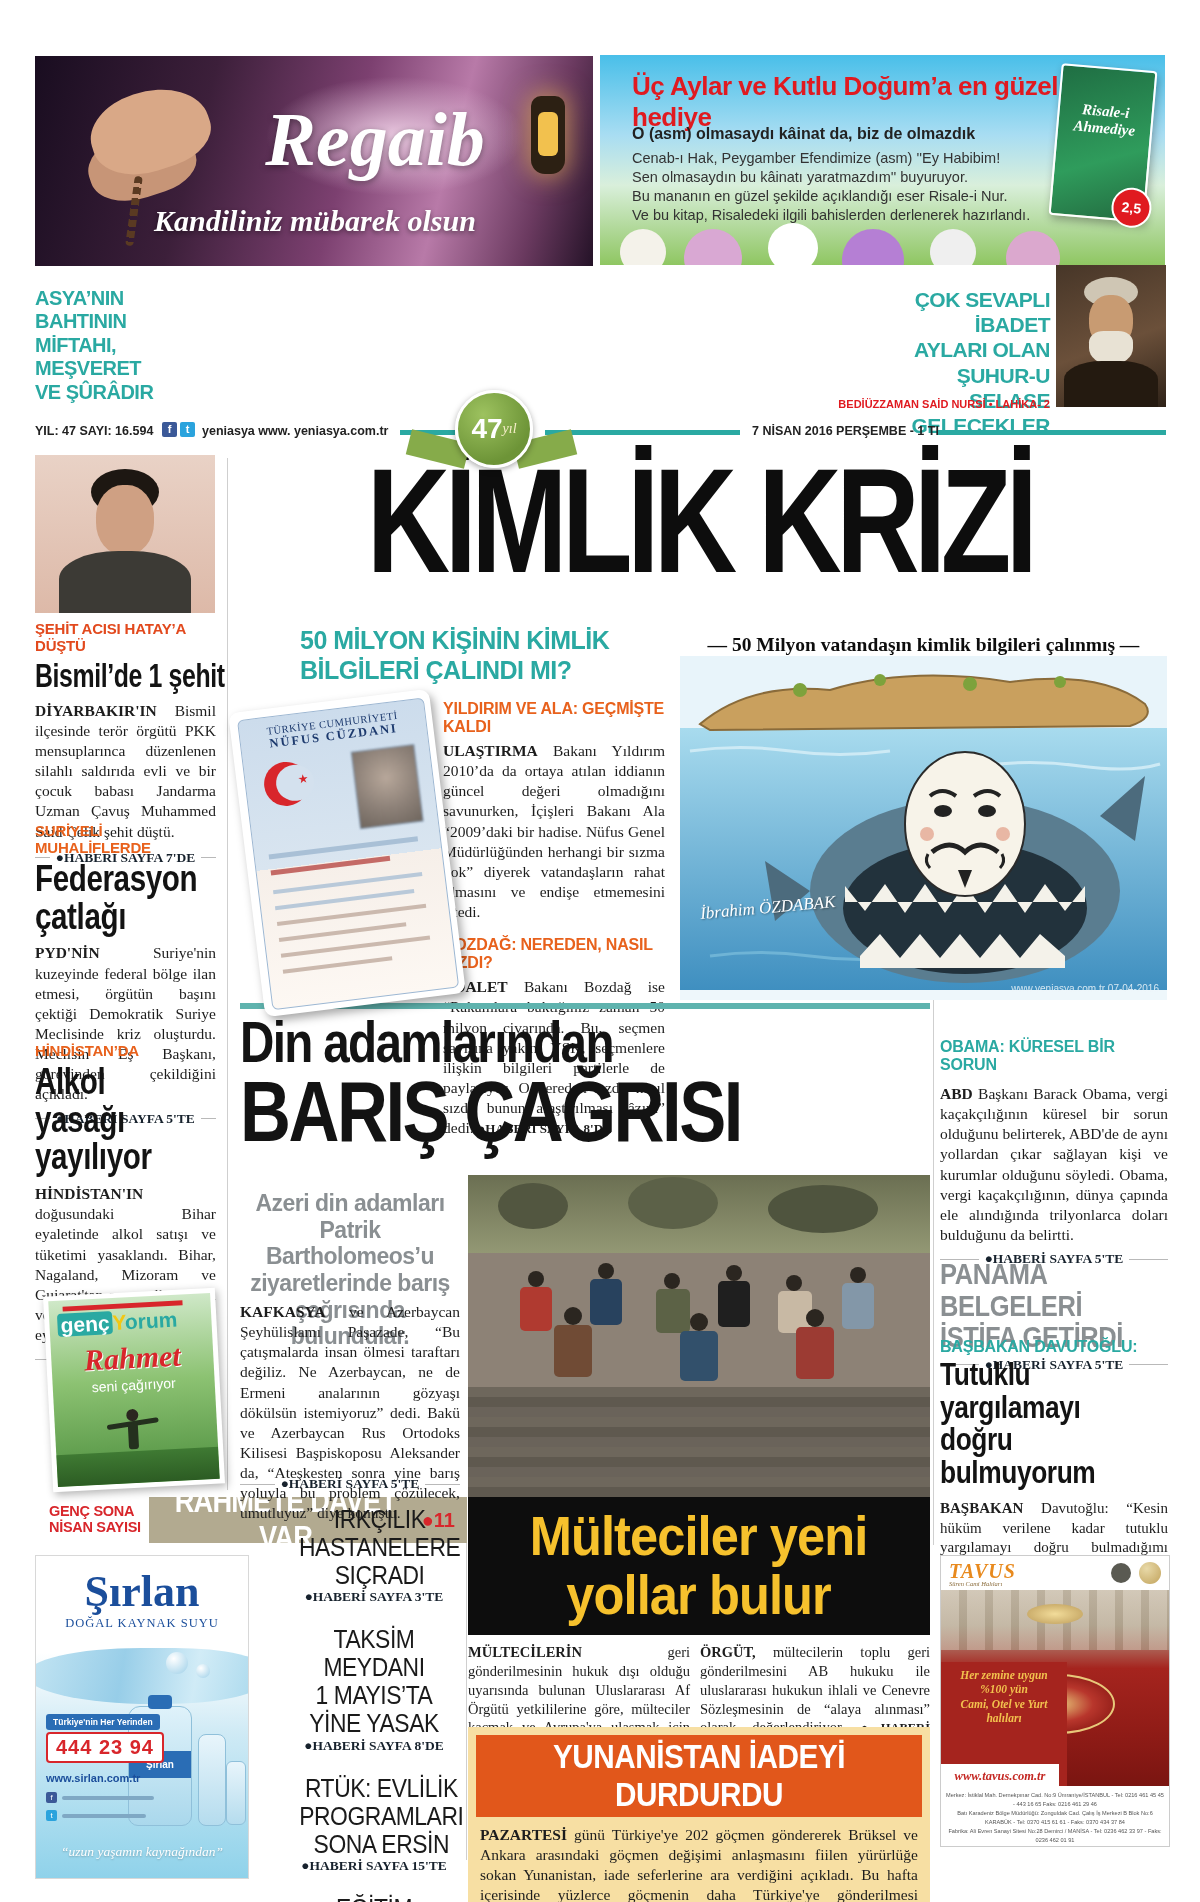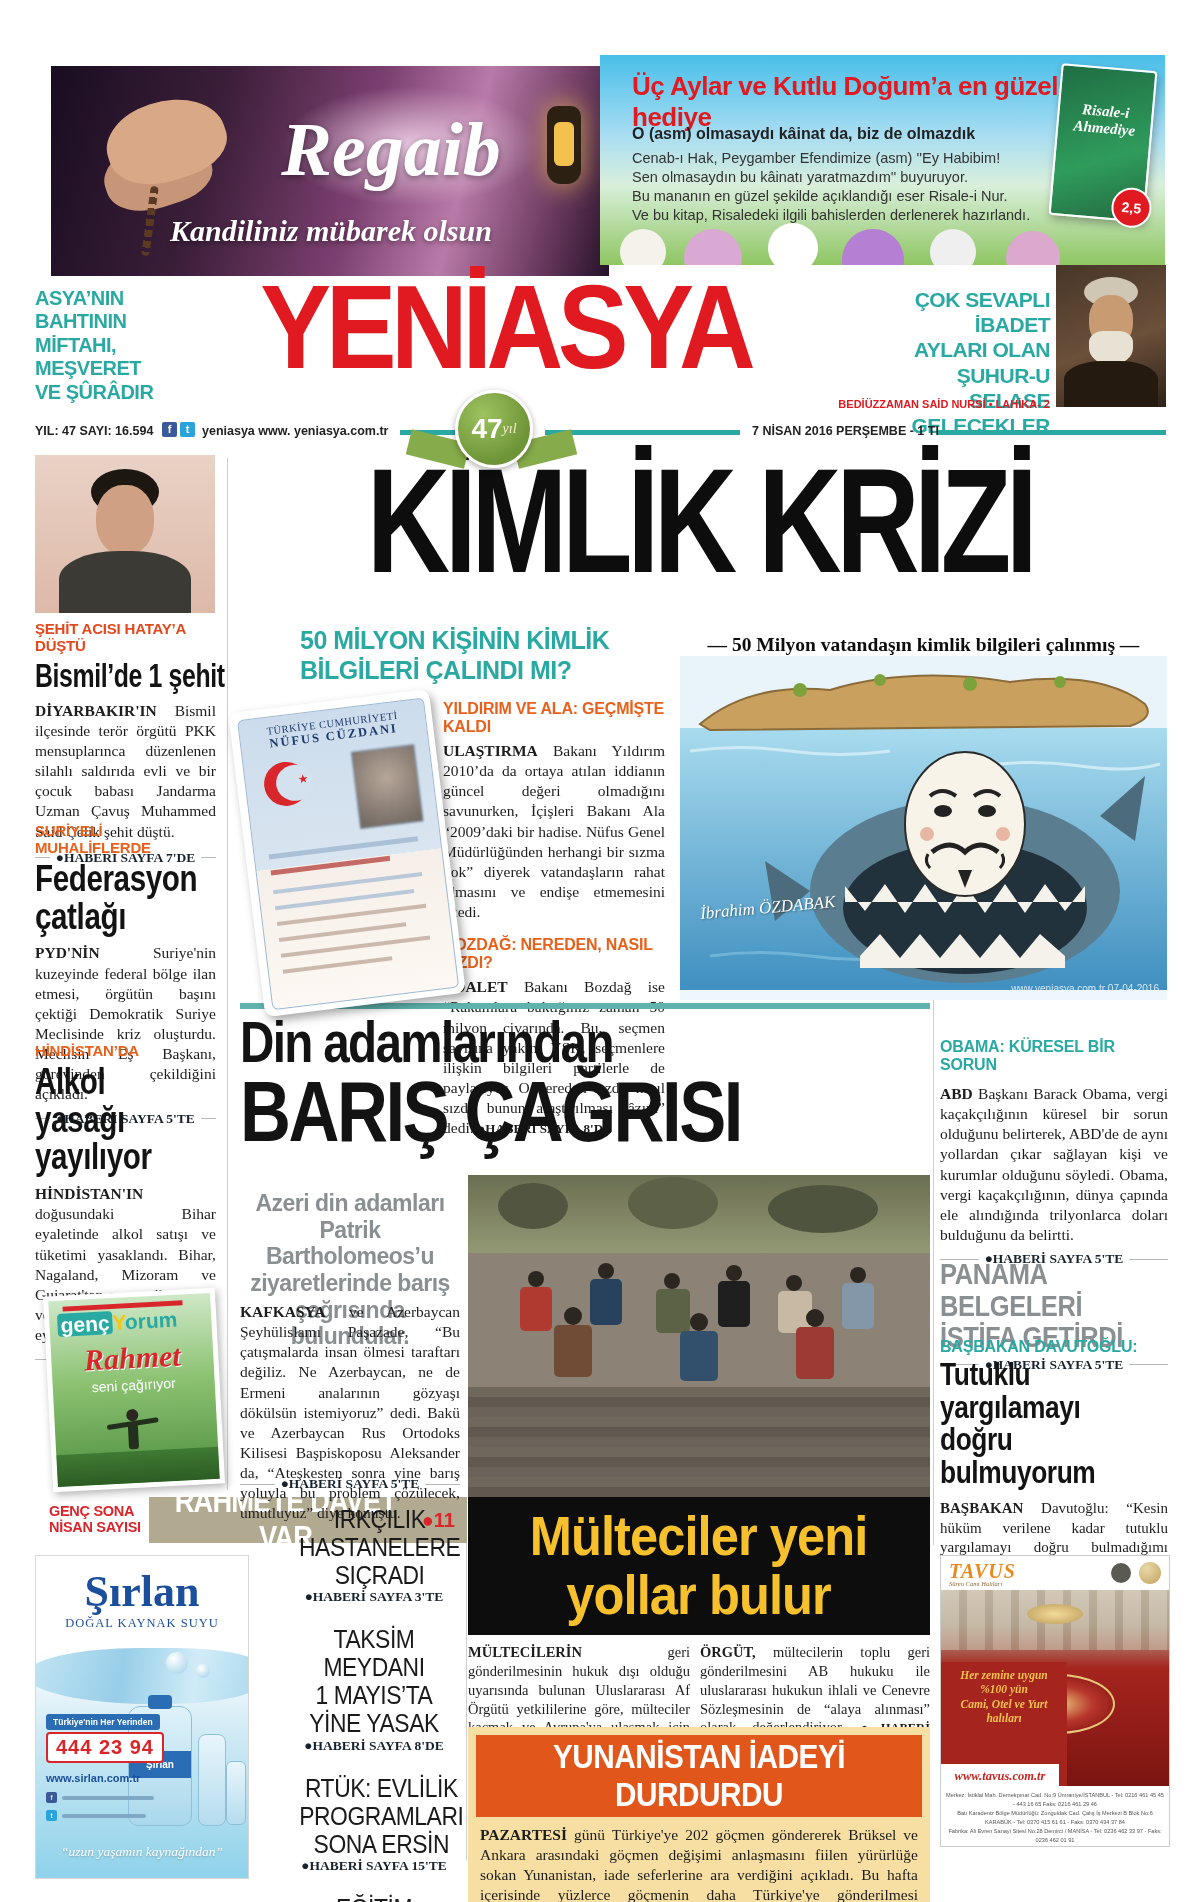--- a/index.html
+++ b/index.html
@@ -24,22 +24,22 @@
   .hl{font-weight:800;color:#131313;letter-spacing:-0.5px;line-height:1.02;}
   .blob{position:absolute;border-radius:50%;}
   .jacket{position:absolute;border-radius:5px;}
   .head{position:absolute;border-radius:50%;background:#2b2620;}
 </style>
 </head>
 <body>
 
 <div class="page">
 
-  <div class="abs" style="left:35px;top:66px;width:558px;height:210px;overflow:hidden;
-              background:linear-gradient(105deg,#190d20 0%,#3c1f3a 30%,#7c4070 55%,#b87aa8 72%,#6b3a60 88%,#241227 100%);margin-left:16px;">
+  <div class="abs" style="left:35px;top:56px;width:558px;height:210px;overflow:hidden;
+              background:linear-gradient(105deg,#190d20 0%,#3c1f3a 30%,#7c4070 55%,#b87aa8 72%,#6b3a60 88%,#241227 100%);">
     <div class="blob" style="left:230px;top:20px;width:260px;height:120px;background:radial-gradient(ellipse,#e9c8e0 0%,rgba(233,200,224,0) 70%);"></div>
     <div class="abs" style="left:55px;top:35px;width:120px;height:80px;background:#d9a887;border-radius:60% 70% 50% 60%;transform:rotate(-18deg);box-shadow:-18px 28px 0 -6px #c79577;"></div>
     <div class="abs" style="left:95px;top:120px;width:8px;height:70px;background:repeating-linear-gradient(180deg,#5a3a22 0 7px,rgba(0,0,0,0) 7px 11px);border-radius:4px;transform:rotate(8deg);"></div>
     <div class="abs" style="right:28px;top:40px;width:34px;height:78px;background:#2c2013;border-radius:10px 10px 14px 14px;box-shadow:0 0 24px 4px rgba(242,193,78,.55);"></div>
     <div class="abs" style="right:35px;top:56px;width:20px;height:44px;background:#f2c14e;border-radius:6px;"></div>
     <div class="abs serif" style="left:150px;top:40px;width:380px;font-style:italic;font-weight:bold;font-size:76px;color:#fff;text-align:center;text-shadow:0 2px 6px rgba(0,0,0,.4);">Regaib</div>
     <div class="abs serif" style="left:30px;top:148px;width:500px;font-style:italic;font-weight:bold;font-size:30px;color:#fff;text-align:center;text-shadow:0 2px 5px rgba(0,0,0,.45);">Kandiliniz mübarek olsun</div>
   </div>
 
   <div class="abs" style="left:600px;top:55px;width:565px;height:210px;overflow:hidden;
@@ -59,23 +59,20 @@
       </div>
     </div>
   </div>
 
   <div class="abs pre teal" style="left:35px;top:287px;width:130px;font-weight:800;font-size:20px;line-height:1.17;letter-spacing:-0.5px;">ASYA’NIN
 BAHTININ
 MİFTAHI,
 MEŞVERET
 VE ŞÛRÂDIR</div>
 
-  <div class="abs" style="left:150px;top:268px;width:710px;text-align:center;">
-    <span class="sqz ctr" style="font-size:118px;font-weight:900;color:#e01a20;letter-spacing:-6px;transform:scaleX(.9);line-height:1;">YENİASYA</span>
-  </div>
 
   <div class="abs pre teal" style="left:835px;top:287px;width:215px;text-align:right;font-weight:800;font-size:21px;line-height:1.2;letter-spacing:-0.5px;">ÇOK SEVAPLI İBADET
 AYLARI OLAN ŞUHUR-U
 SELASE  GELECEKLER</div>
   <div class="abs" style="left:800px;top:398px;width:250px;text-align:right;color:#e01a20;font-weight:bold;font-size:11px;">BEDİÜZZAMAN SAİD NURSİ • LAHİKA- 2</div>
 
   <div class="abs" style="left:1056px;top:265px;width:110px;height:142px;background:linear-gradient(160deg,#473628,#6b503a 55%,#2e2218);overflow:hidden;">
     <div class="blob" style="left:28px;top:12px;width:54px;height:30px;background:#cfc6b4;"></div>
     <div class="blob" style="left:33px;top:30px;width:44px;height:52px;background:#c89b72;border-radius:45%;"></div>
     <div class="blob" style="left:33px;top:66px;width:44px;height:34px;background:#e8e2d4;border-radius:40% 40% 60% 60%;"></div>

